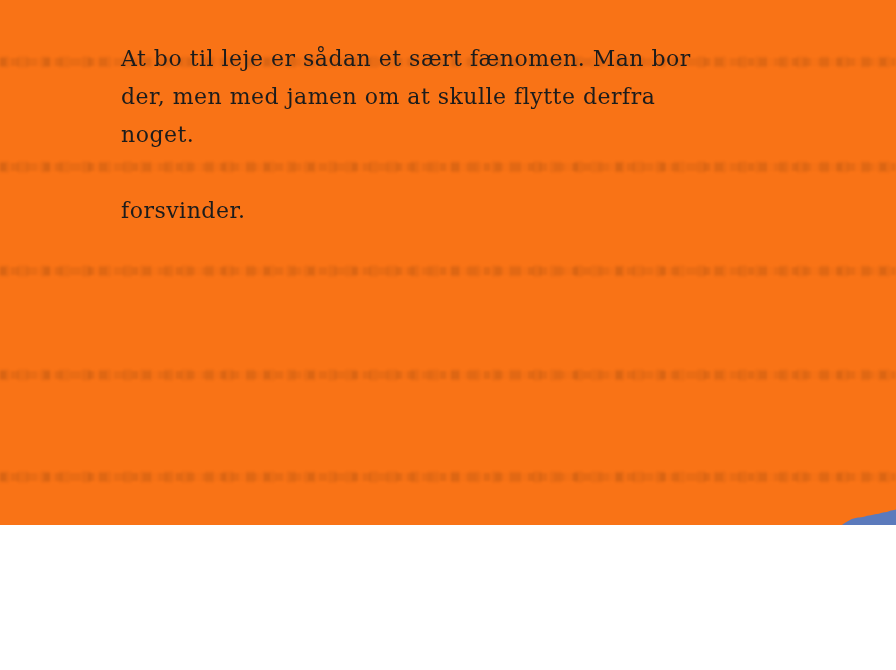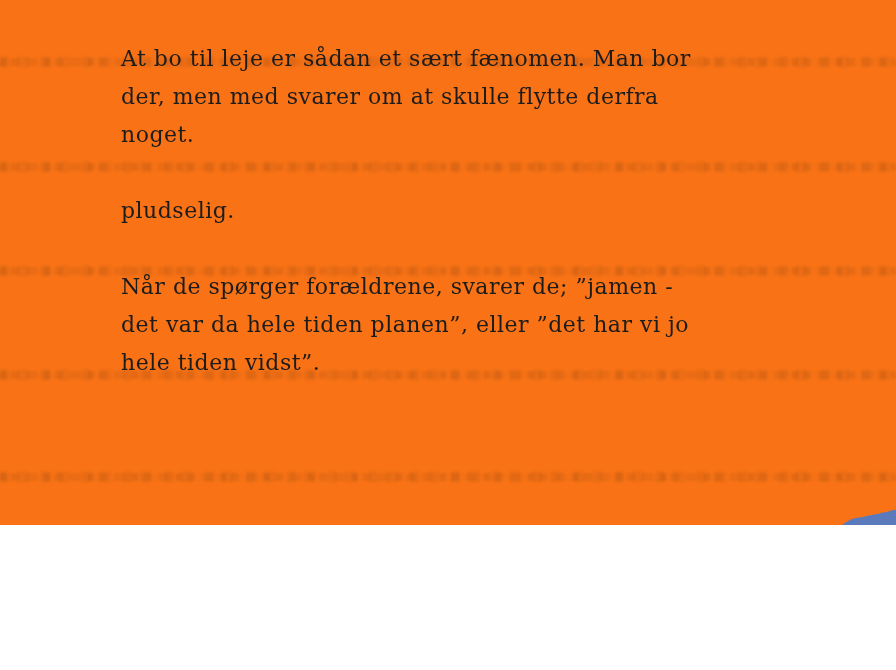--- a/index.html
+++ b/index.html
@@ -90,30 +90,25 @@
     <div class="scribble" style="top:163px"></div>
     <div class="scribble" style="top:267px"></div>
     <div class="scribble" style="top:371px"></div>
     <div class="scribble" style="top:473px"></div>
     <div class="scribble" style="top:574px"></div>
   </div>
 
   <main class="textblock">
     <p>
       <span class="line">At bo til leje er sådan et sært fænomen. Man bor</span>
-      <span class="line">der, men med svarer om at skulle flytte derfra</span>
+      <span class="line">der, men med jamen om at skulle flytte derfra</span>
       <span class="line">noget.</span>
     </p>
     <p>
-      <span class="line">pludselig.</span>
-    </p>
-    <p class="gap-large">
-      <span class="line">Når de spørger forældrene, svarer de; ”jamen -</span>
-      <span class="line">det var da hele tiden planen”, eller ”det har vi jo</span>
-      <span class="line">hele tiden vidst”.</span>
+      <span class="line">forsvinder.</span>
     </p>
   </main>
 
   <svg class="wave" width="54" height="18" viewBox="0 0 54 18" aria-hidden="true">
     <path d="M0,18 C2,16.2 5,14.4 8,12.9
              C10.5,11.7 13,11.4 16,10.6
              C18,10.1 20,10.4 23,9.4
              C26,8.4 28,8.9 31,7.8
              C34,6.8 36,7.2 39,6.0
              C42,4.9 44,5.4 47,4.2

